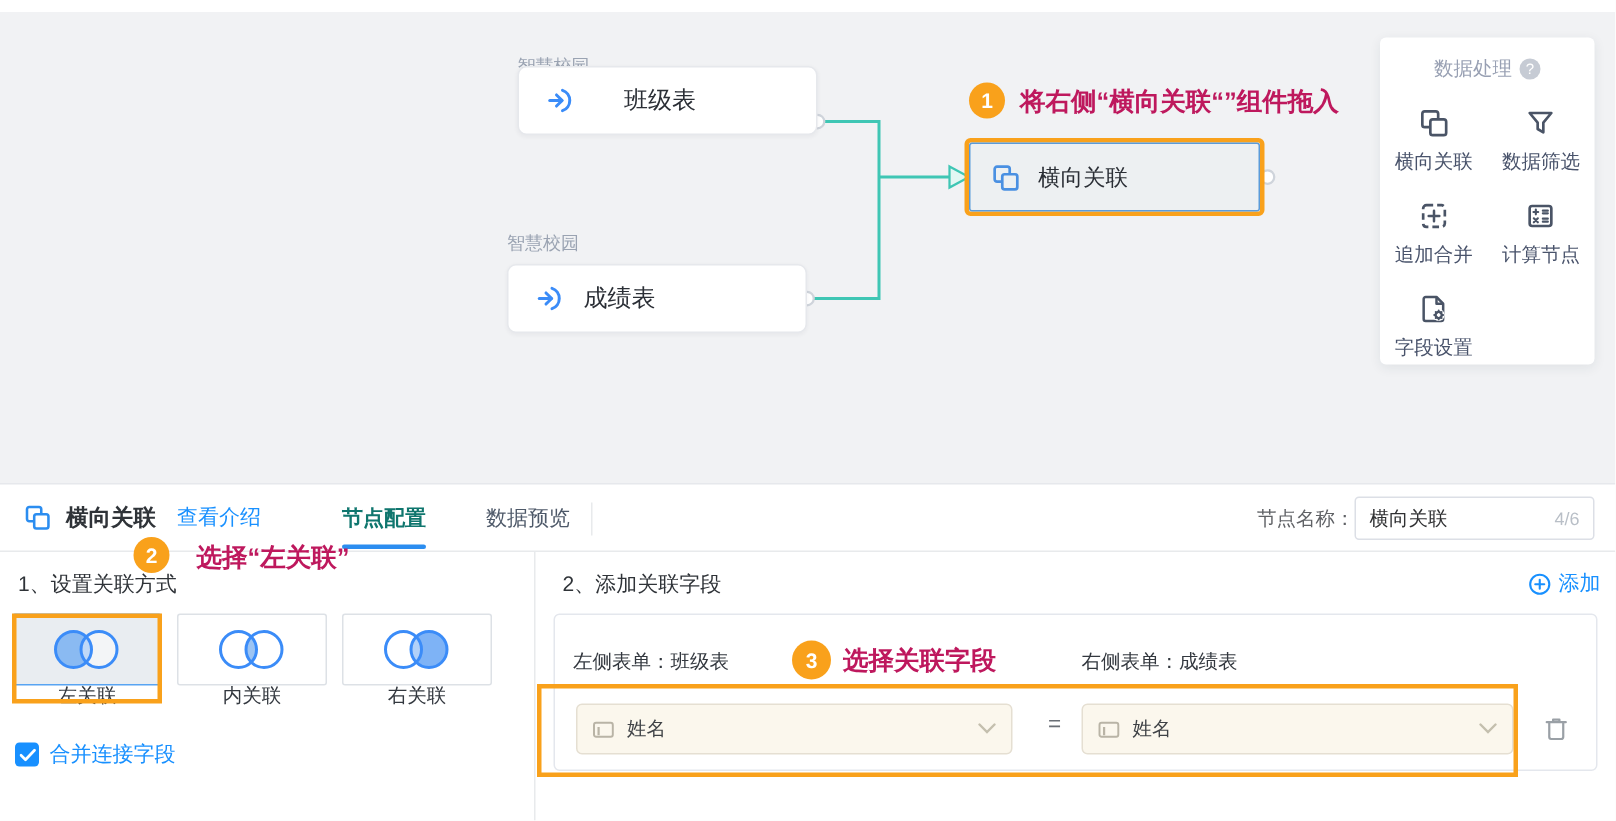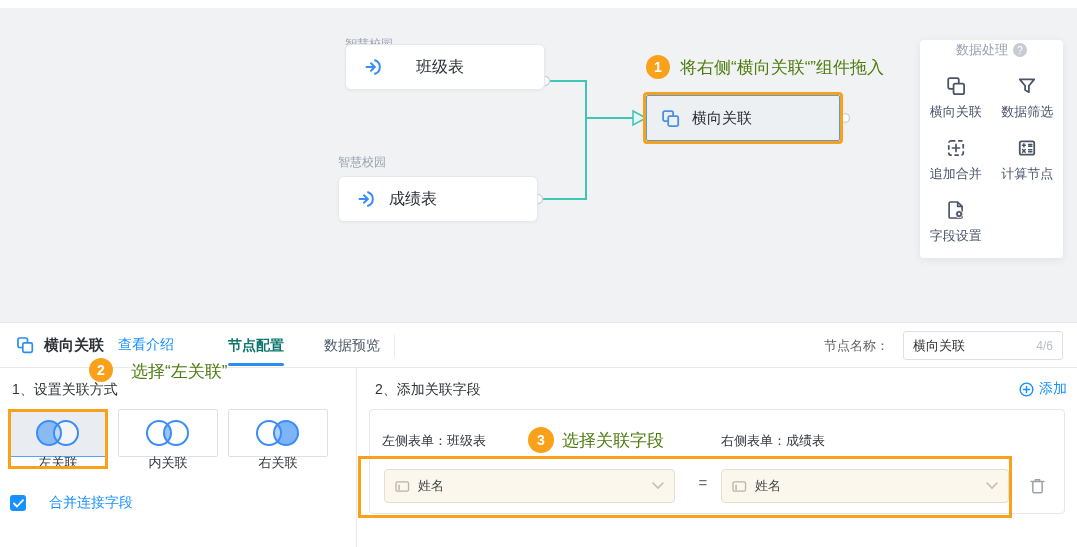--- a/index.html
+++ b/index.html
@@ -18,25 +18,25 @@
   .join-node { position:absolute; left:643px; top:84px; width:200px; height:52px;
                border:3px solid #f9a11b; border-radius:4px; padding:0; cursor:move; }
   .join-node .inner { width:100%; height:100%; background:#edf0f2; border:1px solid #5b9bd9;
                border-radius:2px; display:flex; align-items:center; padding-left:14px; gap:12px; }
   .join-node .lbl { font-size:15px; color:#2b2f36; }
 
   
   .ann-circle { position:absolute; width:24px; height:24px; border-radius:50%; background:#f9a11b;
                 color:#fff; font-size:14px; font-weight:bold; display:flex; align-items:center;
                 justify-content:center; z-index:20; }
-  .ann-text { position:absolute; color:#4d7c0f; font-size:17px; font-weight:normal; white-space:nowrap; z-index:20; }
+  .ann-text { position:absolute; color:#be185d; font-size:17px; font-weight:bold; white-space:nowrap; z-index:20; }
 
   
   .palette { position:absolute; left:920px; top:17px; width:143px; height:218px; background:#fff;
-             border-radius:4px; box-shadow:0 2px 8px rgba(31,45,61,.08); padding-top:1px;margin-top:15px; }
+             border-radius:4px; box-shadow:0 2px 8px rgba(31,45,61,.08); padding-top:12px; }
   .palette-title { display:flex; align-items:center; justify-content:center; gap:5px;
                    font-size:13px; color:#98a0b3; }
   .help-dot { width:14px; height:14px; border-radius:50%; background:#c6cbd4; color:#fff;
               font-size:10px; display:flex; align-items:center; justify-content:center; cursor:pointer; }
   .tool-grid { display:grid; grid-template-columns:1fr 1fr; margin-top:8px; }
   .tool { height:62px; display:flex; flex-direction:column; align-items:center; justify-content:center;
           gap:7px; cursor:grab; }
   .tool .t-lbl { font-size:13px; color:#49536b; }
   .tool svg { display:block; }
 
@@ -47,41 +47,41 @@
                   display:flex; align-items:center; padding-left:16px; }
   .panel-title { font-size:15px; font-weight:bold; color:#2f3338; margin-left:10px; }
   .intro-link { font-size:14px; color:#1890ff; margin-left:14px; cursor:pointer; }
   .tabs { position:absolute; left:228px; top:0; height:45px; display:flex; gap:40px; }
   .tab { position:relative; height:45px; display:flex; align-items:center; font-size:14px;
          color:#4e5969; cursor:pointer; }
   .tab.active { color:#0f766e; font-weight:bold; }
   .tab.active::after { content:""; position:absolute; left:0; right:0; bottom:2px; height:3px;
          background:#2b8df0; border-radius:2px; }
   .hdr-div { position:absolute; left:394px; top:12px; width:1px; height:22px; background:#e8eaec; }
-  .name-box { position:absolute; right:14px; top:8px; display:flex; align-items:center; gap:14px; }
+  .name-box { position:absolute; right:14px; top:8px; display:flex; align-items:center; gap:0; }
   .name-lbl { font-size:13px; color:#606266; }
   .name-input { width:160px; height:29px; border:1px solid #dcdfe6; border-radius:3px; background:#fff;
                 display:flex; align-items:center; justify-content:space-between; padding:0 9px; cursor:text; }
   .name-val { font-size:13px; color:#303133; }
   .name-cnt { font-size:12px; color:#b9bfc7; }
 
   .panel-body { position:relative; height:180px; }
   .left-col { position:absolute; left:0; top:0; width:357px; height:180px; border-right:1px solid #e8eaec; }
   .right-col { position:absolute; left:357px; top:0; width:720px; height:180px; }
   .sec-heading { position:absolute; font-size:14px; color:#2f3338; }
 
   
   .jcard { position:absolute; top:41px; width:100px; height:48px; background:#fff;
            border:1px solid #dde1e6; border-radius:2px; text-align:center; cursor:pointer; }
   .jcard.selected { background:#e9edf1; border-color:#58a4f2; }
   .jcard svg { margin-top:7px; }
   .jcard .j-lbl { font-size:13px; color:#33383f; margin-top:1px; }
   .ann-frame { position:absolute; left:-1px; top:-1px; width:100px; height:60px;
                border:3px solid #f9a11b; pointer-events:none; z-index:3; }
-  .chk-row { position:absolute; left:10px; top:126px; display:flex; align-items:center; gap:23px; cursor:pointer; }
+  .chk-row { position:absolute; left:10px; top:126px; display:flex; align-items:center; gap:7px; cursor:pointer; }
   .chk { width:16px; height:16px; background:#1890ff; border-radius:3px; display:flex;
          align-items:center; justify-content:center; }
   .chk-lbl { font-size:14px; color:#1890ff; }
 
   
   .add-link { position:absolute; right:10px; top:12px; display:flex; align-items:center; gap:5px;
               font-size:14px; color:#1890ff; cursor:pointer; }
   .map-box { position:absolute; left:12px; top:41px; width:696px; height:105px; background:#fff;
              border:1px solid #e4e7ed; border-radius:4px; }
   .form-lbl { position:absolute; top:22px; font-size:13px; color:#33383f; }

